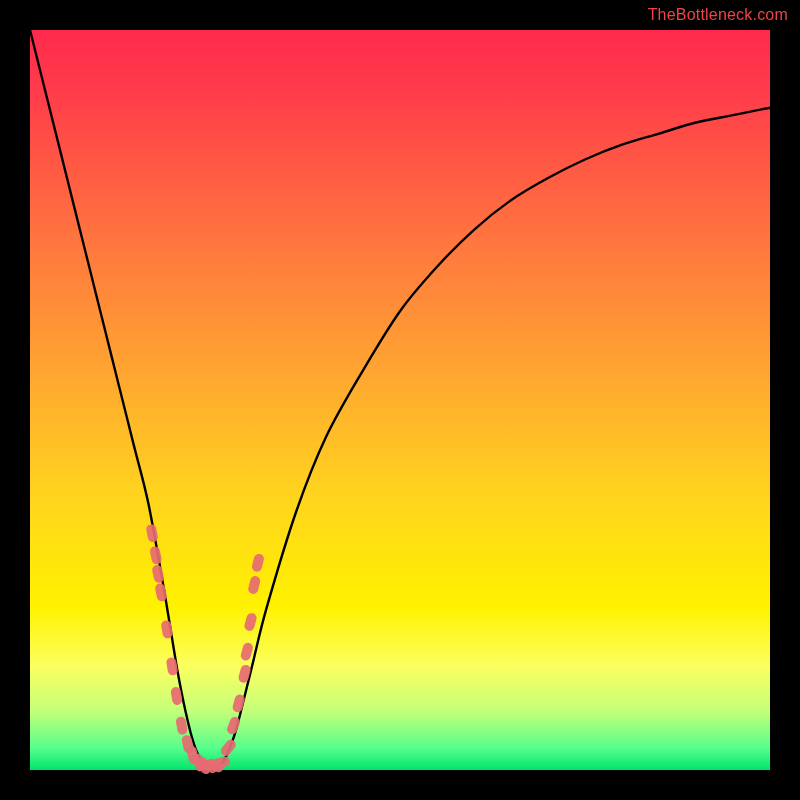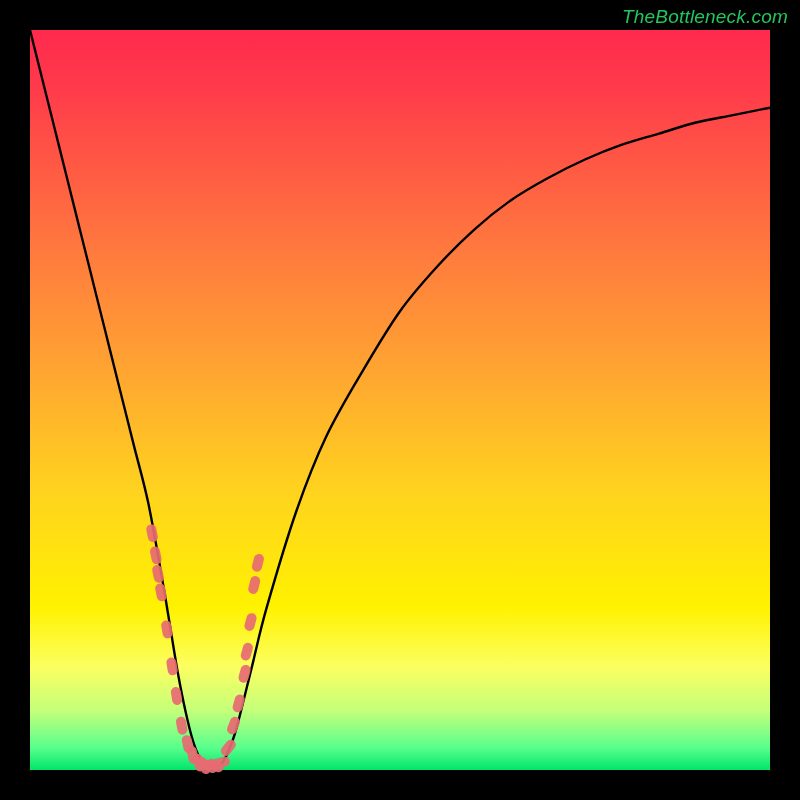--- a/index.html
+++ b/index.html
@@ -36,26 +36,25 @@
       #fcff60 86%,
       #c4ff7a 92%,
       #58ff8c 97%,
       #00e56b 100%
     );
   }
   .watermark {
     position: absolute;
     top: 6px;
     right: 12px;
-    color: #22c55e;
-    font-size: 19px;
+    color: #ef4444;
+    font-size: 16px;
     letter-spacing: 0.2px;
     font-weight: 400;
     user-select: none;
-    font-style: italic;
   }
   svg.curve {
     position: absolute;
     left: 0;
     top: 0;
     width: 740px;
     height: 740px;
     overflow: visible;
   }
 </style>

